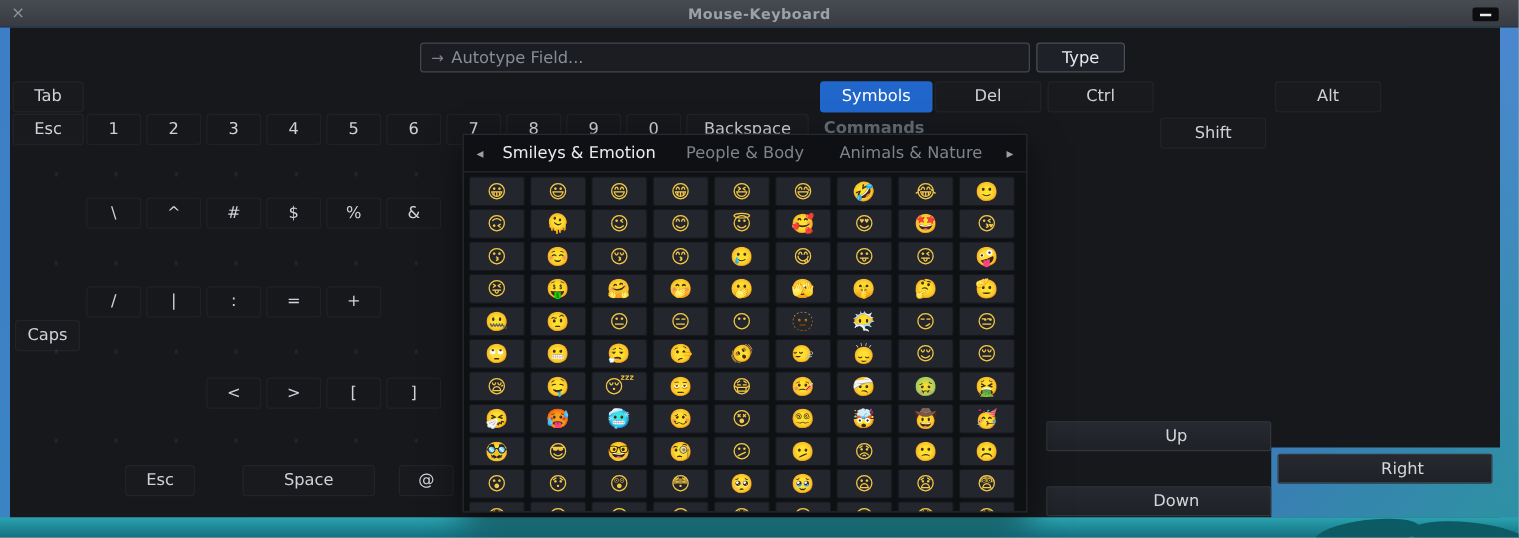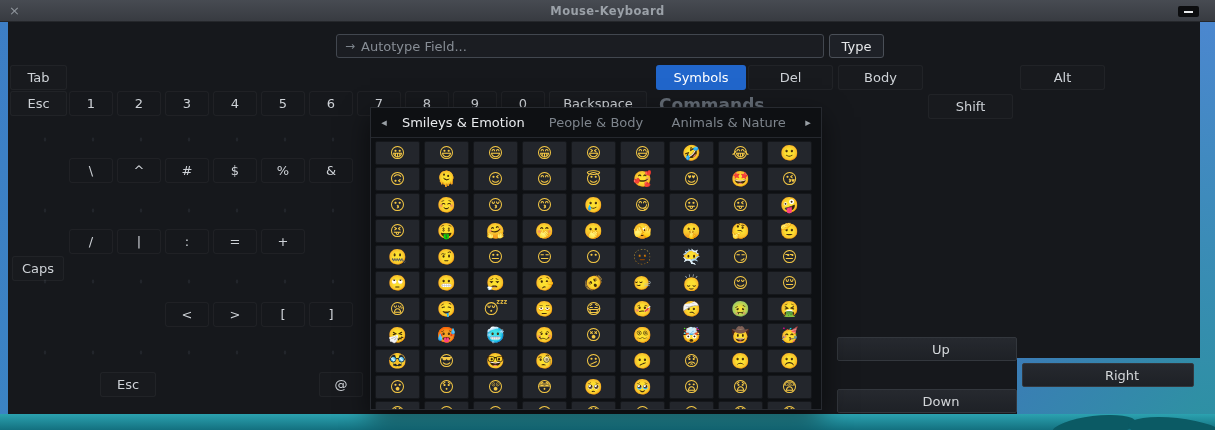--- a/index.html
+++ b/index.html
@@ -37,25 +37,25 @@
     background:#2166cb; color:#ffffff; font-size:13px; border-radius:3px; z-index:2; cursor:default; }
 
   
   .autotype { position:absolute; left:336px; top:34px; width:488px; height:24px;
     background:#1b1d22; border:1px solid #42474f; border-radius:3px;
     display:flex; align-items:center; z-index:2; }
   .autotype .aicon { color:#7c838b; font-size:12px; padding:0 6px 0 8px; }
   .autotype input { flex:1; background:transparent; border:none; outline:none;
     color:#8b5cf6; font-size:13px; font-family:"DejaVu Sans",sans-serif; }
   .autotype input::placeholder { color:#878d95; }
-  .type-btn { position:absolute; left:829px; top:34px; width:55px; height:24px;
+  .type-btn { position:absolute; left:829px; top:34px; width:71px; height:24px;
     background:#1e2127; border:1px solid #4a4f57; border-radius:3px; color:#e6e8ea;
     display:flex; align-items:center; justify-content:center; font-size:13px; z-index:2; }
 
-  .commands { position:absolute; left:659px; top:95px; color:#646c76; font-weight:bold; font-size:17px; z-index:2; }
+  .commands { position:absolute; left:659px; top:95px; color:#646c76; font-weight:bold; font-size:13px; z-index:2; }
 
   
   .picker { position:absolute; left:370px; top:107px; width:452px; height:303px;
     background:#0e1013; border:1px solid #272a30; box-shadow:0 10px 26px rgba(0,0,0,.55);
     z-index:5; overflow:hidden; }
   .picker-header { display:flex; align-items:center; height:30px; border-bottom:1px solid #25282e; }
   .picker-header .arrow { width:26px; text-align:center; color:#9aa0a6; font-size:11px; }
   .picker-header .tab { flex:1; text-align:center; font-size:13px; color:#7d848c; cursor:default; }
   .picker-header .tab.active { color:#e9ebee; }
   .emoji-grid { position:absolute; left:4px; top:33px; display:grid;
@@ -97,21 +97,21 @@
   <div class="autotype">
     <span class="aicon">→</span>
     <input type="text" placeholder="Autotype Field..." style="">
   </div>
   <div class="type-btn">Type</div>
 
   <div class="key" style="left:10px;top:65px;width:57px;height:25px;">Tab</div>
   <div class="blue-btn" style="left:551px;top:65px;width:94px;height:25px;margin-top:47px;">Emoji</div>
   <div class="blue-btn" style="left:656px;top:65px;width:90px;height:25px;">Symbols</div>
   <div class="key" style="left:748px;top:65px;width:85px;height:25px;">Del</div>
-  <div class="key" style="left:838px;top:65px;width:85px;height:25px;">Body</div>
+  <div class="key" style="left:838px;top:65px;width:85px;height:25px;">Ctrl</div>
   <div class="key" style="left:928px;top:50px;width:85px;height:25px;margin-top:44px;">Shift</div>
   <div class="key" style="left:1020px;top:65px;width:85px;height:25px;">Alt</div>
 
   <div class="key" style="left:10px;top:91px;width:57px;height:25px;">Esc</div>
   <div class="keyrow" style="left:69px;top:91px;">
       <div class="item-key">1</div>
       <div class="item-key">2</div>
       <div class="item-key">3</div>
       <div class="item-key">4</div>
       <div class="item-key">5</div>
@@ -141,20 +141,21 @@
     </div>
   <div class="key" style="left:12px;top:256px;width:52px;height:25px;">Caps</div>
   <div class="keyrow" style="left:165px;top:302px;">
       <div class="item-key">&lt;</div>
       <div class="item-key">&gt;</div>
       <div class="item-key">[</div>
       <div class="item-key">]</div>
     </div>
 
   <div class="key" style="left:100px;top:372px;width:56px;height:25px;">Esc</div>
+  <div class="key" style="left:194px;top:372px;width:106px;height:25px;">Space</div>
   <div class="key" style="left:319px;top:372px;width:44px;height:25px;">@</div>
 
   <div class="picker">
     <div class="picker-header">
       <div class="arrow">◂</div>
       <div class="tab active">Smileys &amp; Emotion</div>
       <div class="tab">People &amp; Body</div>
       <div class="tab">Animals &amp; Nature</div>
       <div class="arrow">▸</div>
     </div>

